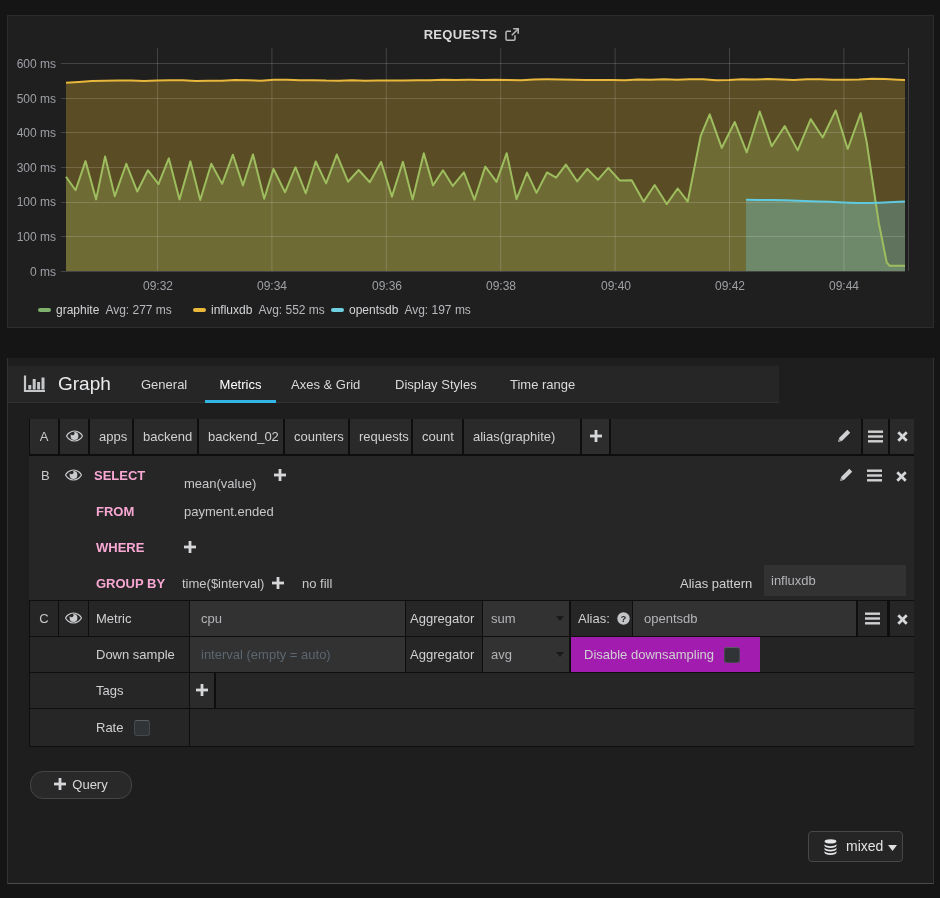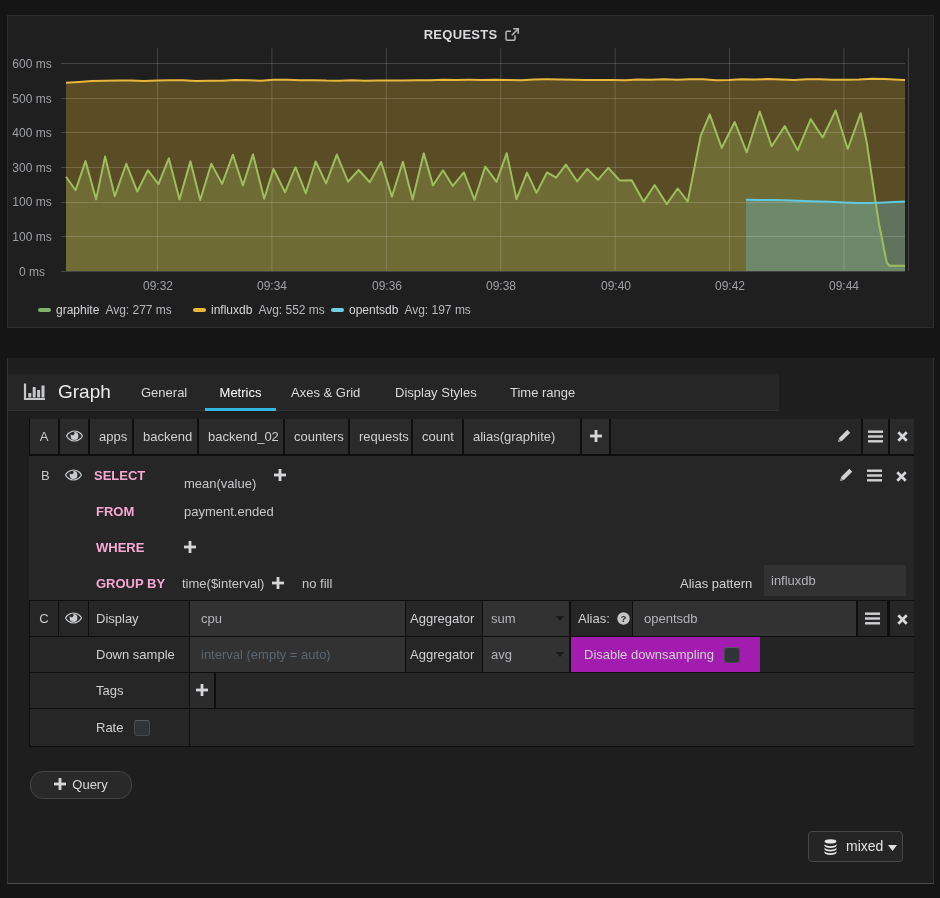--- a/index.html
+++ b/index.html
@@ -1,24 +1,24 @@
 <!DOCTYPE html>
 <html><head><meta charset="utf-8"><style>
 * { margin:0; padding:0; box-sizing:border-box; }
 html,body { width:940px; height:898px; background:#151516; font-family:"Liberation Sans",sans-serif; overflow:hidden; }
 .abs { position:absolute; }
 #p1 { position:absolute; left:7px; top:15px; width:927px; height:313px; background:#1f1f20; border:1px solid #2c2c2e; }
 #p1title { position:absolute; left:0; top:10px; width:927px; text-align:center; font-size:13px; font-weight:bold; color:#d8d9da; letter-spacing:0.3px; }
-.ylab { position:absolute; font-size:12px; color:#9ea0a4; text-align:center; width:48px; }
+.ylab { position:absolute; font-size:12px; color:#9ea0a4; text-align:right; width:48px; }
 .xlab { position:absolute; font-size:12px; color:#9ea0a4; width:60px; text-align:center; top:263px; }
 #legend { position:absolute; left:30px; top:287px; width:897px; font-size:12px; color:#d4d5d7; white-space:nowrap; }
 .sw { display:inline-block; width:13px; height:4px; border-radius:2px; vertical-align:2px; margin-right:5px; }
 .avg { color:#b7b9bc; }
 #p2 { position:absolute; left:7px; top:358px; width:927px; height:526px; background:#1e1e1f; border:1px solid #333335; border-top:none; border-bottom:1px solid #4a4a4c; }
-#p2head { position:absolute; left:0; top:16px; width:771px; height:37px; background:#262627; border-bottom:1px solid #323234; }
+#p2head { position:absolute; left:0; top:8px; width:771px; height:37px; background:#262627; border-bottom:1px solid #323234; }
 .tab { position:absolute; top:0; height:37px; line-height:37px; font-size:13px; color:#d8d9da; white-space:nowrap; }
 #gtitle { position:absolute; left:50px; top:0; height:37px; line-height:36px; font-size:19px; color:#eaebec; }
 .seg { position:absolute; top:0; height:35px; line-height:35px; background:#2a2a2b; color:#d0d0d1; font-size:13px; padding-left:9px; white-space:nowrap; }
 .ic { text-align:center; padding-left:0; }
 .kw { color:#f9a8d4; font-weight:bold; font-size:13px; }
 .val { color:#c8c8ca; font-size:13px; }
 .lbl { color:#d0d0d2; font-size:13px; }
 .inpt { color:#b4b4b8; font-size:13px; }
 .plh { color:#5c6670; font-size:13px; }
 .cell { position:absolute; height:35px; line-height:35px; font-size:13px; white-space:nowrap; }
@@ -185,21 +185,21 @@
     <div class="cell" style="top:1px;left:30px;width:29px;background:#262627;text-align:center;padding-top:11px;line-height:0"><svg width="17" height="12" viewBox="0 0 17 12">
           <defs>
             <mask id="em">
               <rect width="17" height="12" fill="#fff"></rect>
               <circle cx="6.6" cy="3.3" r="1.9" fill="#000"></circle>
             </mask>
           </defs>
           <path d="M8.5 1 C12.6 1 15.6 4.1 16.5 6 C15.6 7.9 12.6 11 8.5 11 C4.4 11 1.4 7.9 0.5 6 C1.4 4.1 4.4 1 8.5 1 Z" fill="none" stroke="#c9cacc" stroke-width="1.2"></path>
           <circle cx="8.5" cy="6" r="3.9" fill="#c9cacc" mask="url(#em)"></circle>
         </svg></div>
-    <div class="cell lbl" style="top:1px;left:60px;width:100px;background:#262627;padding-left:7px">Display</div>
+    <div class="cell lbl" style="top:1px;left:60px;width:100px;background:#262627;padding-left:7px">Metric</div>
     <div class="cell inpt" style="top:1px;left:161px;width:215px;background:#323233;padding-left:11px">cpu</div>
     <div class="cell lbl" style="top:1px;left:377px;width:76px;background:#262627;padding-left:4px">Aggregator</div>
     <div class="cell inpt" style="top:1px;left:454px;width:86px;background:#323233;padding-left:8px">sum<span style="position:absolute;right:5px;top:15px;line-height:0"><svg width="8" height="5" viewBox="0 0 8 5">
             <path d="M0 0 H8 L4 5 Z" fill="#1a1a1b"></path>
           </svg></span></div>
     <div class="cell lbl" style="top:1px;left:542px;width:61px;background:#262627;padding-left:7px">Alias: &nbsp;<svg width="13" height="13" viewBox="0 0 13 13" style="vertical-align:-2px">
           <circle cx="6.5" cy="6.5" r="6.2" fill="#c4c5c7"></circle>
           <text x="6.5" y="9.6" font-family="Liberation Sans" font-size="9" font-weight="bold" fill="#222" text-anchor="middle">?</text>
         </svg></div>
     <div class="cell inpt" style="top:1px;left:604px;width:223px;background:#323233;padding-left:11px">opentsdb</div>

